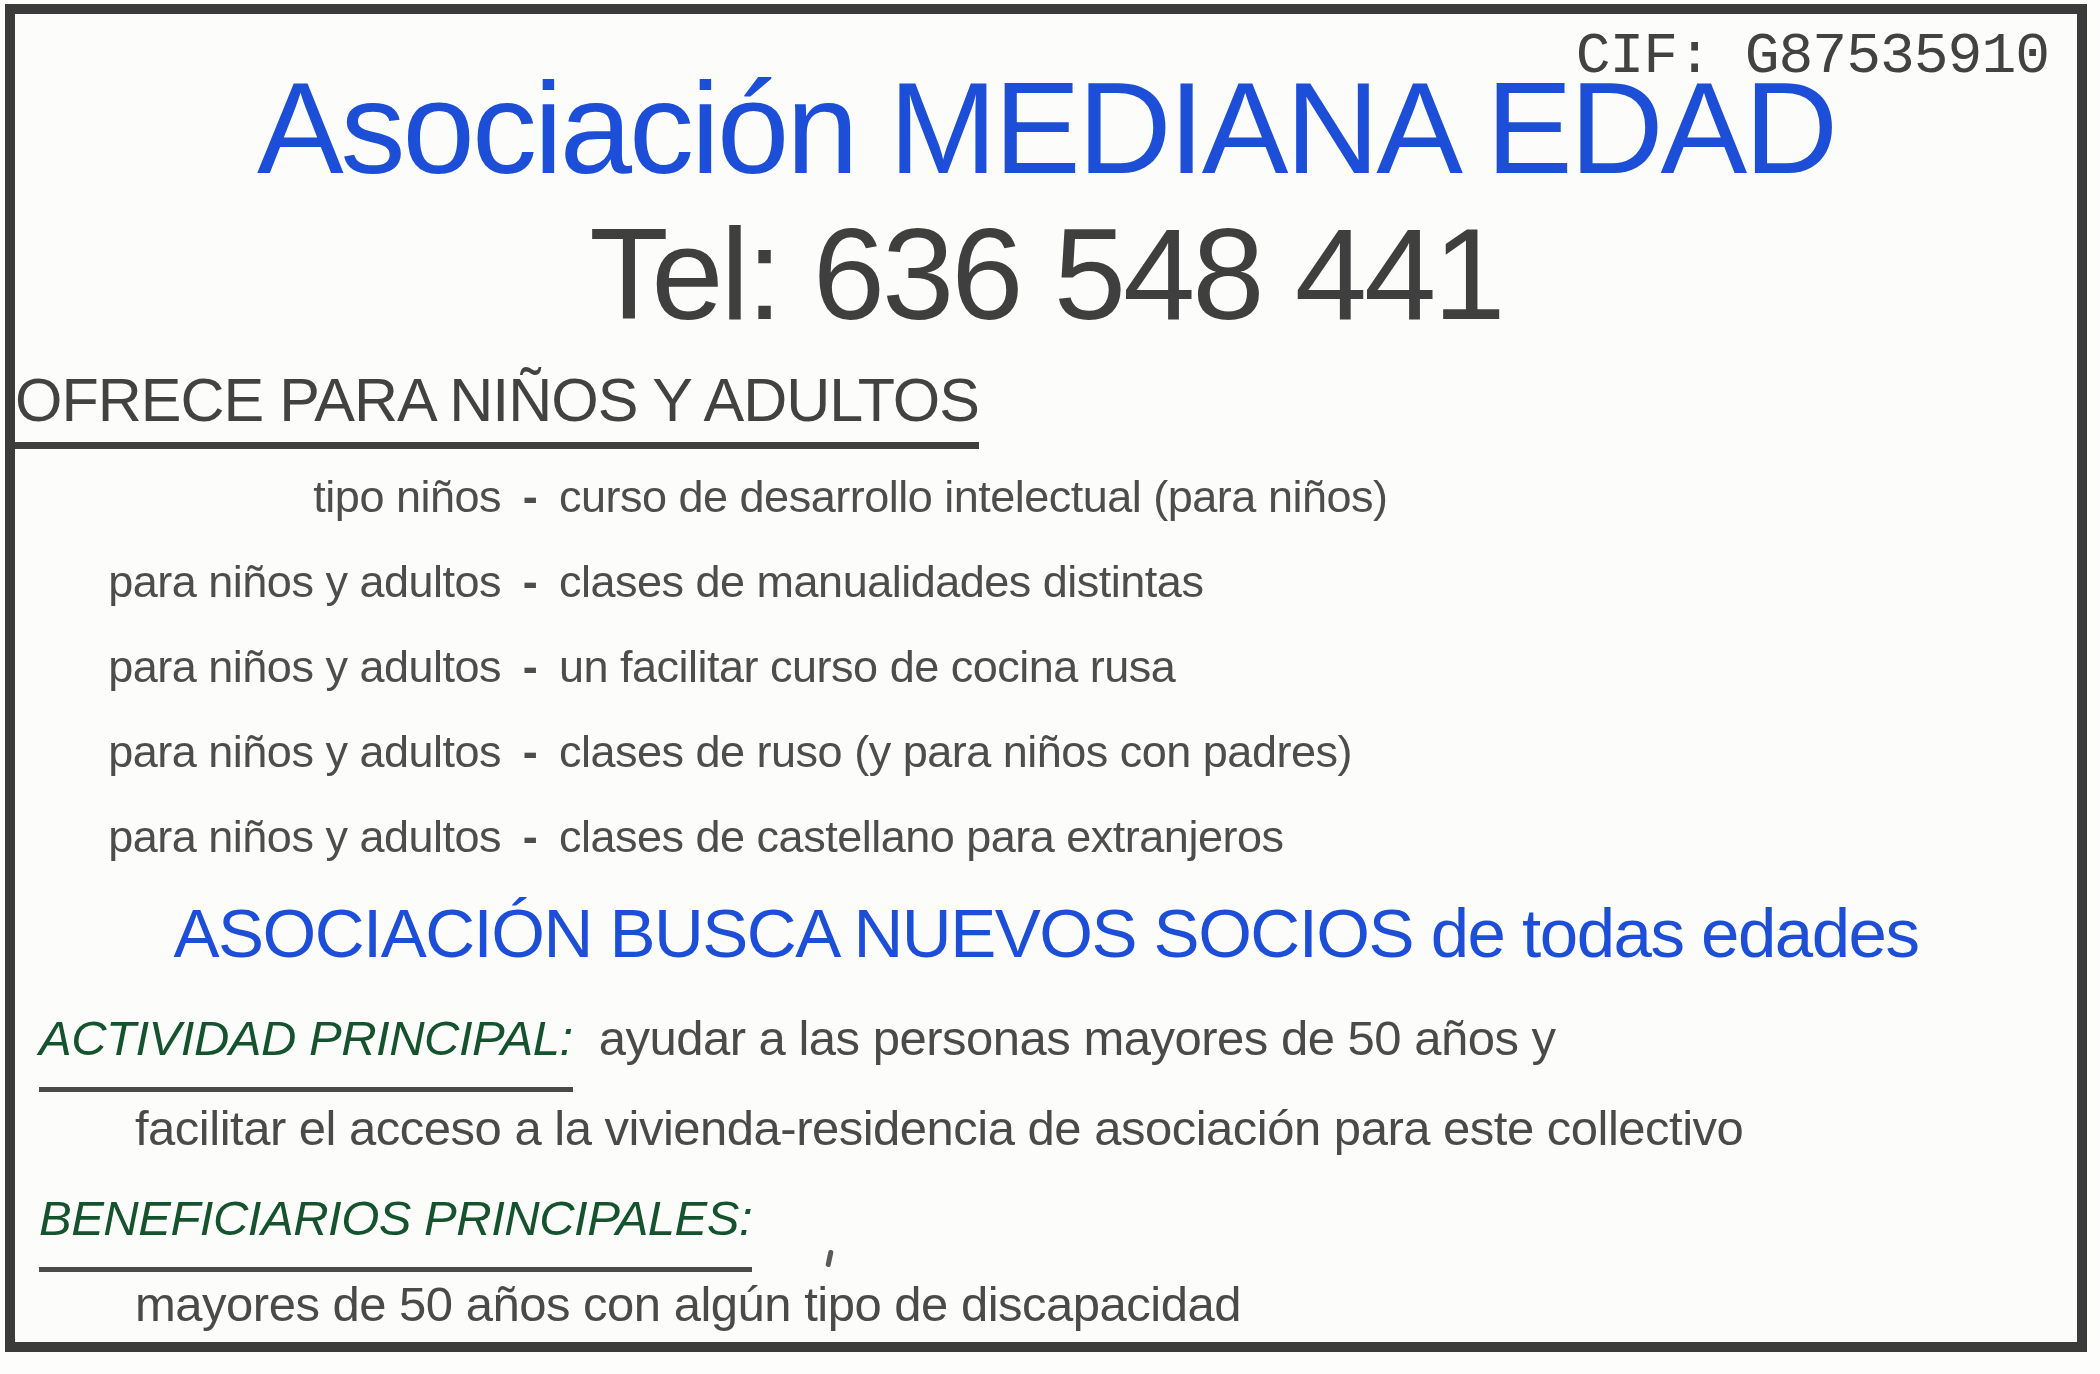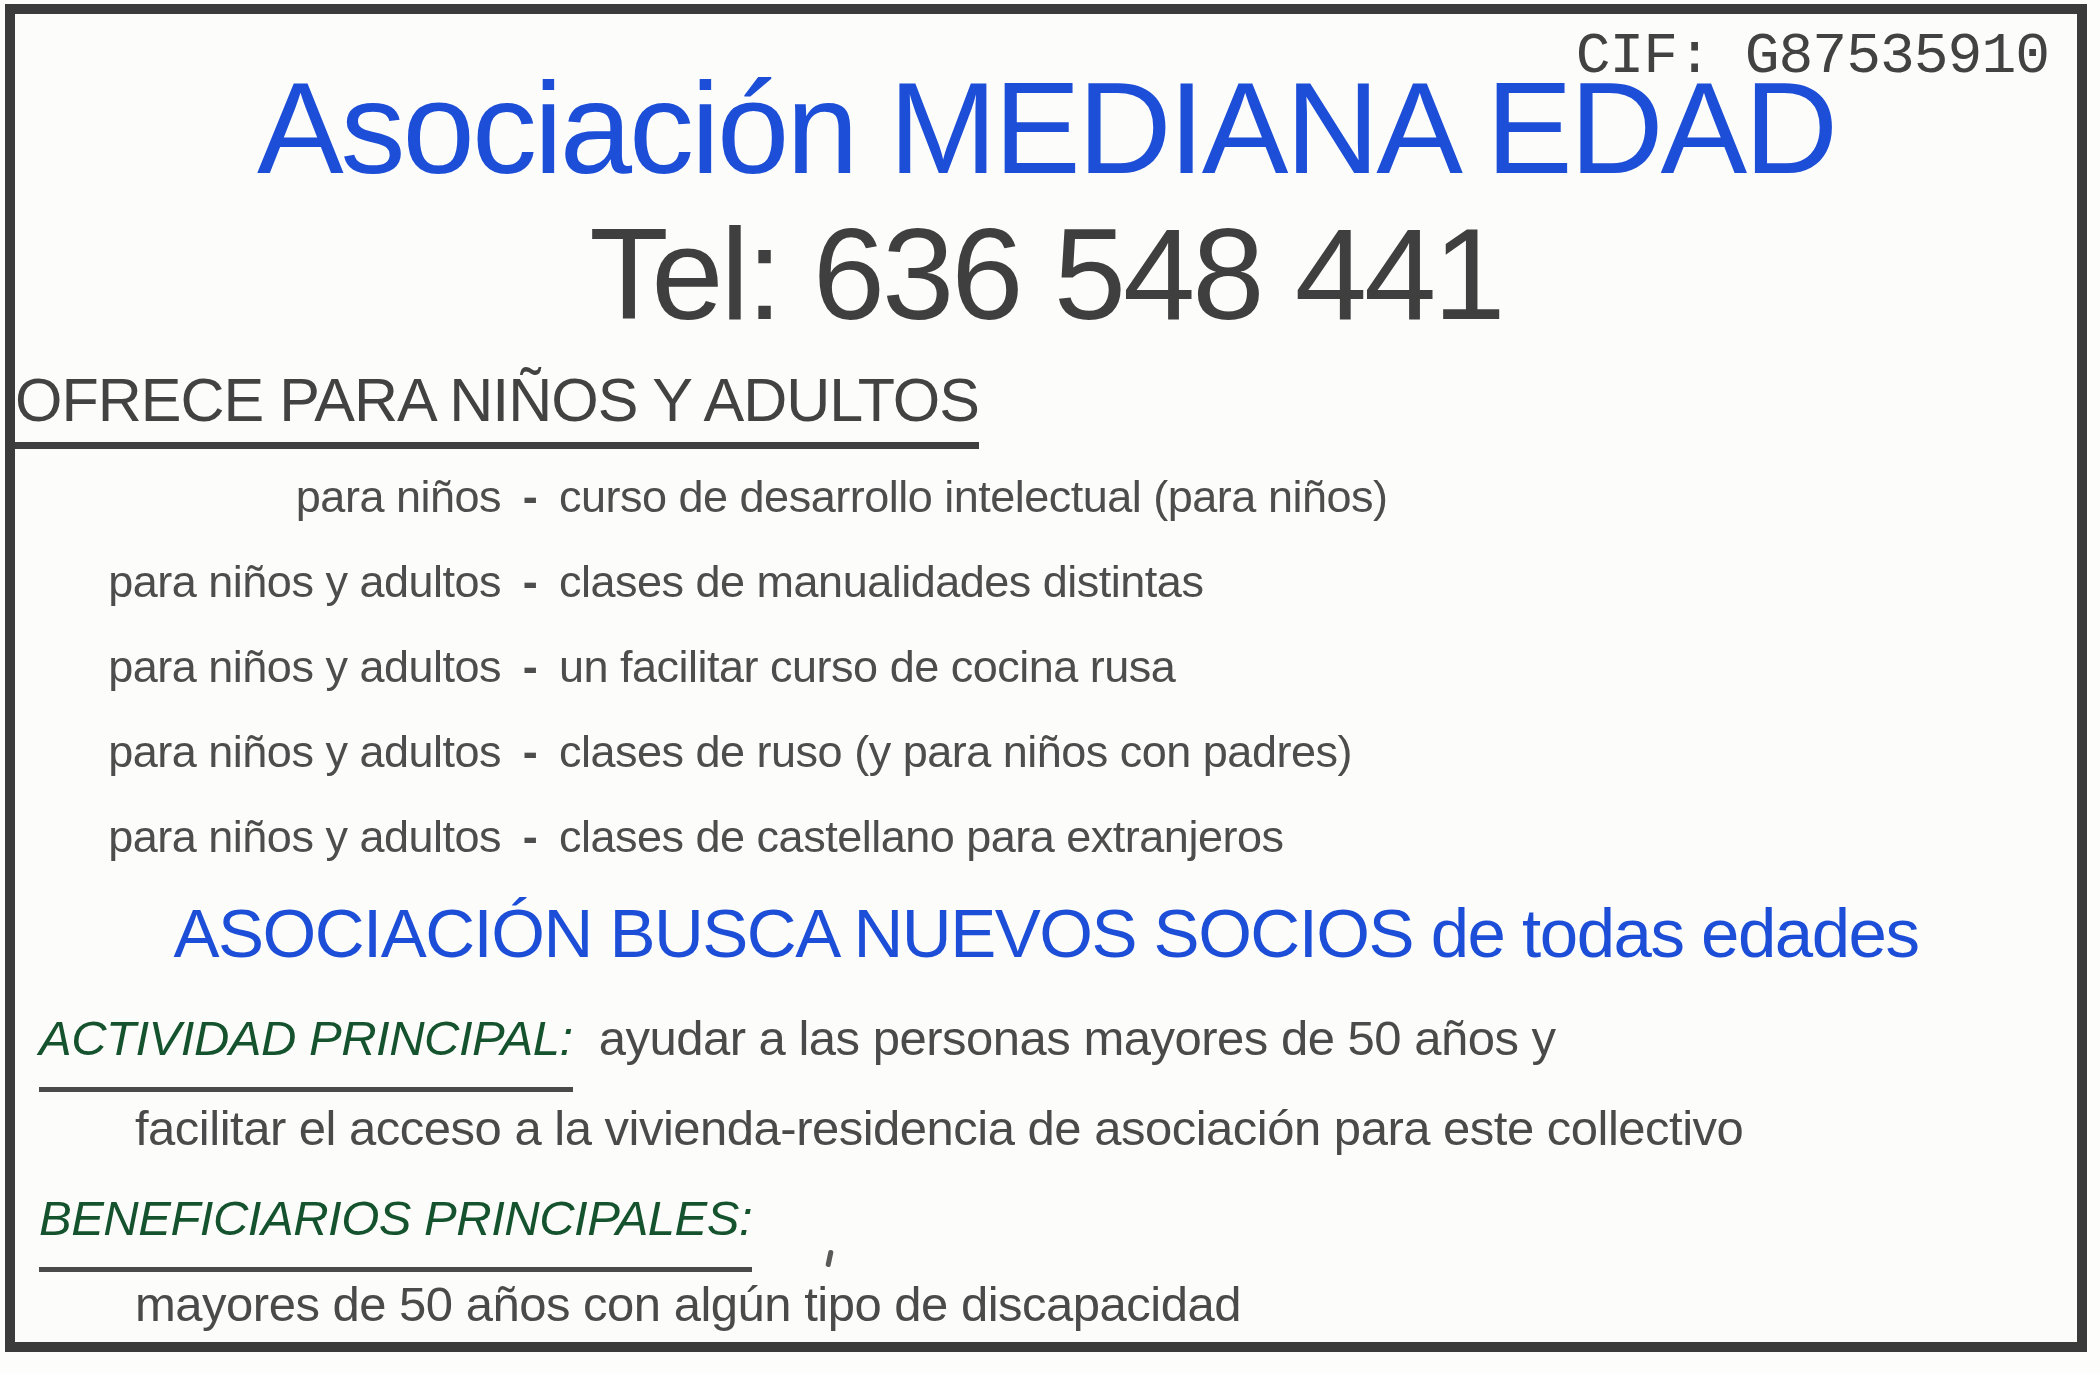--- a/index.html
+++ b/index.html
@@ -130,21 +130,21 @@
 
   <div class="tel">Tel: 636 548 441</div>
 
   <div class="offers-heading">
     <span class="underlined">OFRECE PARA NIÑOS Y ADULTOS</span>
   </div>
 
   <div class="offer-list">
 
     <div class="offer-row">
-      <span class="audience">para niños</span>
+      <span class="audience">tipo niños</span>
       <span class="sep">-</span>
       <span class="activity">curso de desarrollo intelectual (para niños)</span>
     </div>
 
     <div class="offer-row">
       <span class="audience">para niños y adultos</span>
       <span class="sep">-</span>
       <span class="activity">clases de manualidades distintas</span>
     </div>
 

